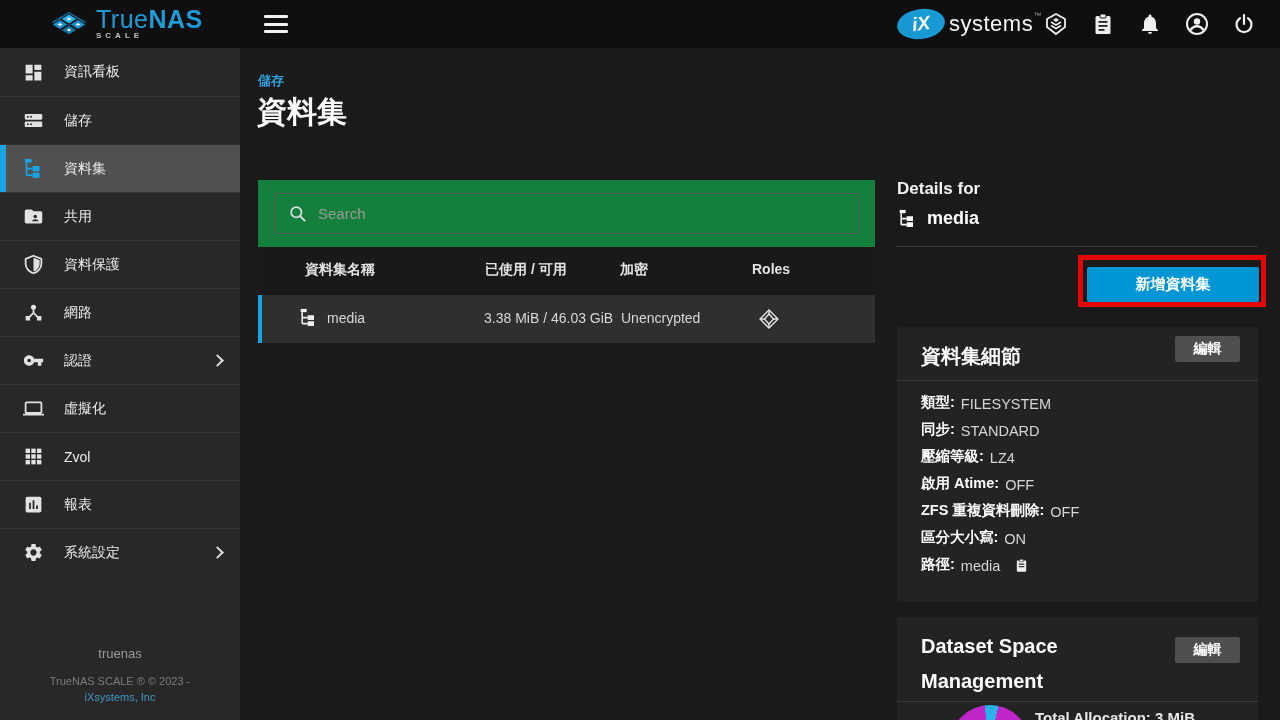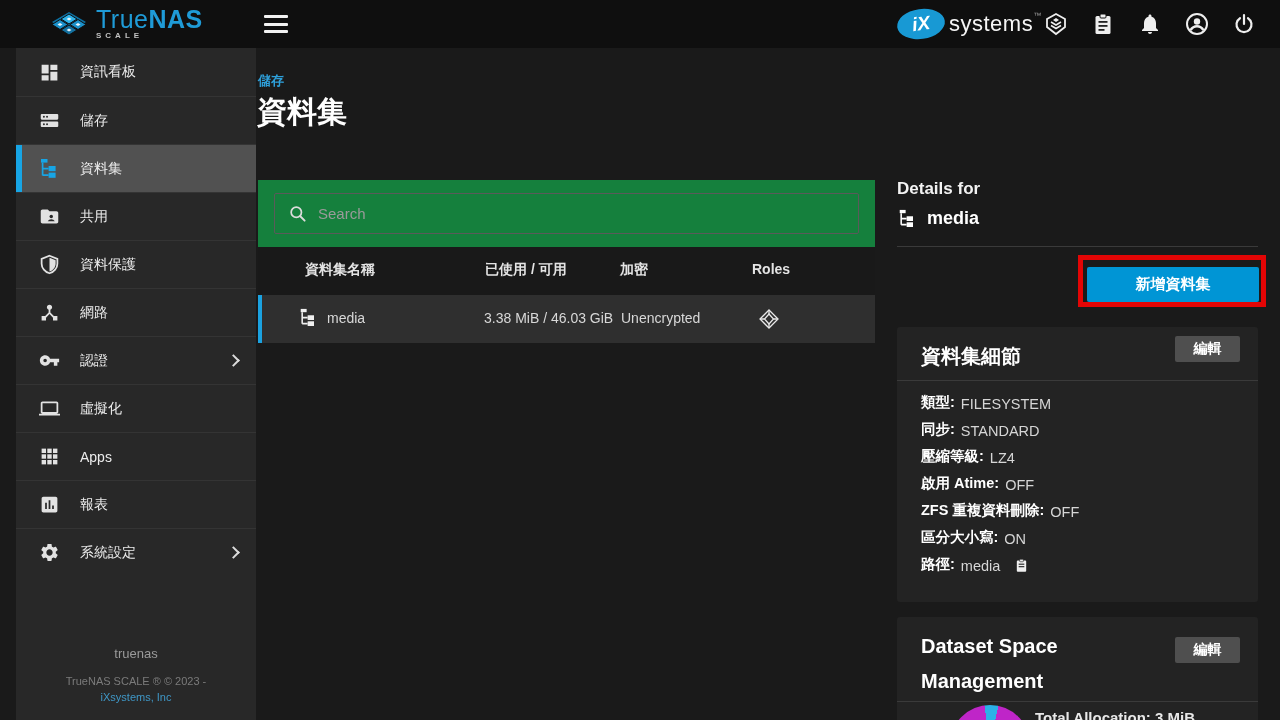--- a/index.html
+++ b/index.html
@@ -18,21 +18,21 @@
   .brand-sub { font-size:8px; color:#c2c2c2; letter-spacing:4px; margin-top:0; font-weight:700; }
   .hamburger { position:absolute; left:264px; top:15px; width:24px; height:18px; display:flex; flex-direction:column; justify-content:space-between; cursor:pointer; }
   .hamburger span { display:block; height:3px; background:#f2f2f2; border-radius:1px; }
   .ixlogo { position:absolute; left:897px; top:9px; display:flex; align-items:center; }
   .ix-ellipse { width:48px; height:30px; background:#1899d4; border-radius:50%; transform:rotate(-8deg); display:flex; align-items:center; justify-content:center; font-style:italic; font-weight:700; font-size:19px; color:#fff; }
   .ix-sys { font-size:22px; font-weight:400; color:#f5f5f5; margin-left:4px; letter-spacing:0.5px; }
   .ix-tm { font-size:8px; color:#9a9a9a; vertical-align:top; }
   .top-icon { position:absolute; top:12px; width:24px; height:24px; cursor:pointer; }
 
   
-  .sidebar { position:absolute; top:48px; left:16px; width:240px; height:672px; background:#282828; z-index:20; }
+  .sidebar { position:absolute; top:48px; left:0; width:240px; height:672px; background:#282828; z-index:20; }
   .nav-item { position:relative; height:48px; display:flex; align-items:center; cursor:pointer; border-top:1px solid #343434; }
   .nav-item:first-child { border-top:none; }
   .nav-item .nicon { position:absolute; left:22px; width:22px; height:22px; display:flex; align-items:center; justify-content:center; }
   .nav-item .nlabel { position:absolute; left:64px; font-size:14px; color:#ececec; }
   .nav-item.active { background:#515151; }
   .nav-item.active::before { content:""; position:absolute; left:0; top:0; bottom:0; width:6px; background:#17a5e5; }
   .chev { position:absolute; right:18px; width:9px; height:9px; border-right:2px solid #dcdcdc; border-top:2px solid #dcdcdc; transform:rotate(45deg); }
   .side-footer { position:absolute; left:0; right:0; text-align:center; }
   .host { top:598px; font-size:13px; color:#9a9a9a; position:absolute; width:100%; }
   .copyr { top:627px; font-size:11px; color:#7b7b7b; position:absolute; width:100%; }
@@ -239,21 +239,21 @@
               <rect x="16" y="3" width="5" height="5"></rect>
             <rect x="3" y="9.5" width="5" height="5"></rect>
               <rect x="9.5" y="9.5" width="5" height="5"></rect>
               <rect x="16" y="9.5" width="5" height="5"></rect>
             <rect x="3" y="16" width="5" height="5"></rect>
               <rect x="9.5" y="16" width="5" height="5"></rect>
               <rect x="16" y="16" width="5" height="5"></rect>
           </g>
         </svg>
       </span>
-      <span class="nlabel">Apps</span>
+      <span class="nlabel">Zvol</span>
     </div>
 
     <div class="nav-item">
       <span class="nicon">
         <svg width="21" height="21" viewBox="0 0 24 24">
             <path d="M19 3H5c-1.1 0-2 .9-2 2v14c0 1.1.9 2 2 2h14c1.1 0 2-.9 2-2V5c0-1.1-.9-2-2-2zM9 17H7v-7h2v7zm4 0h-2V7h2v10zm4 0h-2v-4h2v4z" fill="#e2e2e2"></path>
           </svg>
       </span>
       <span class="nlabel">報表</span>
     </div>

